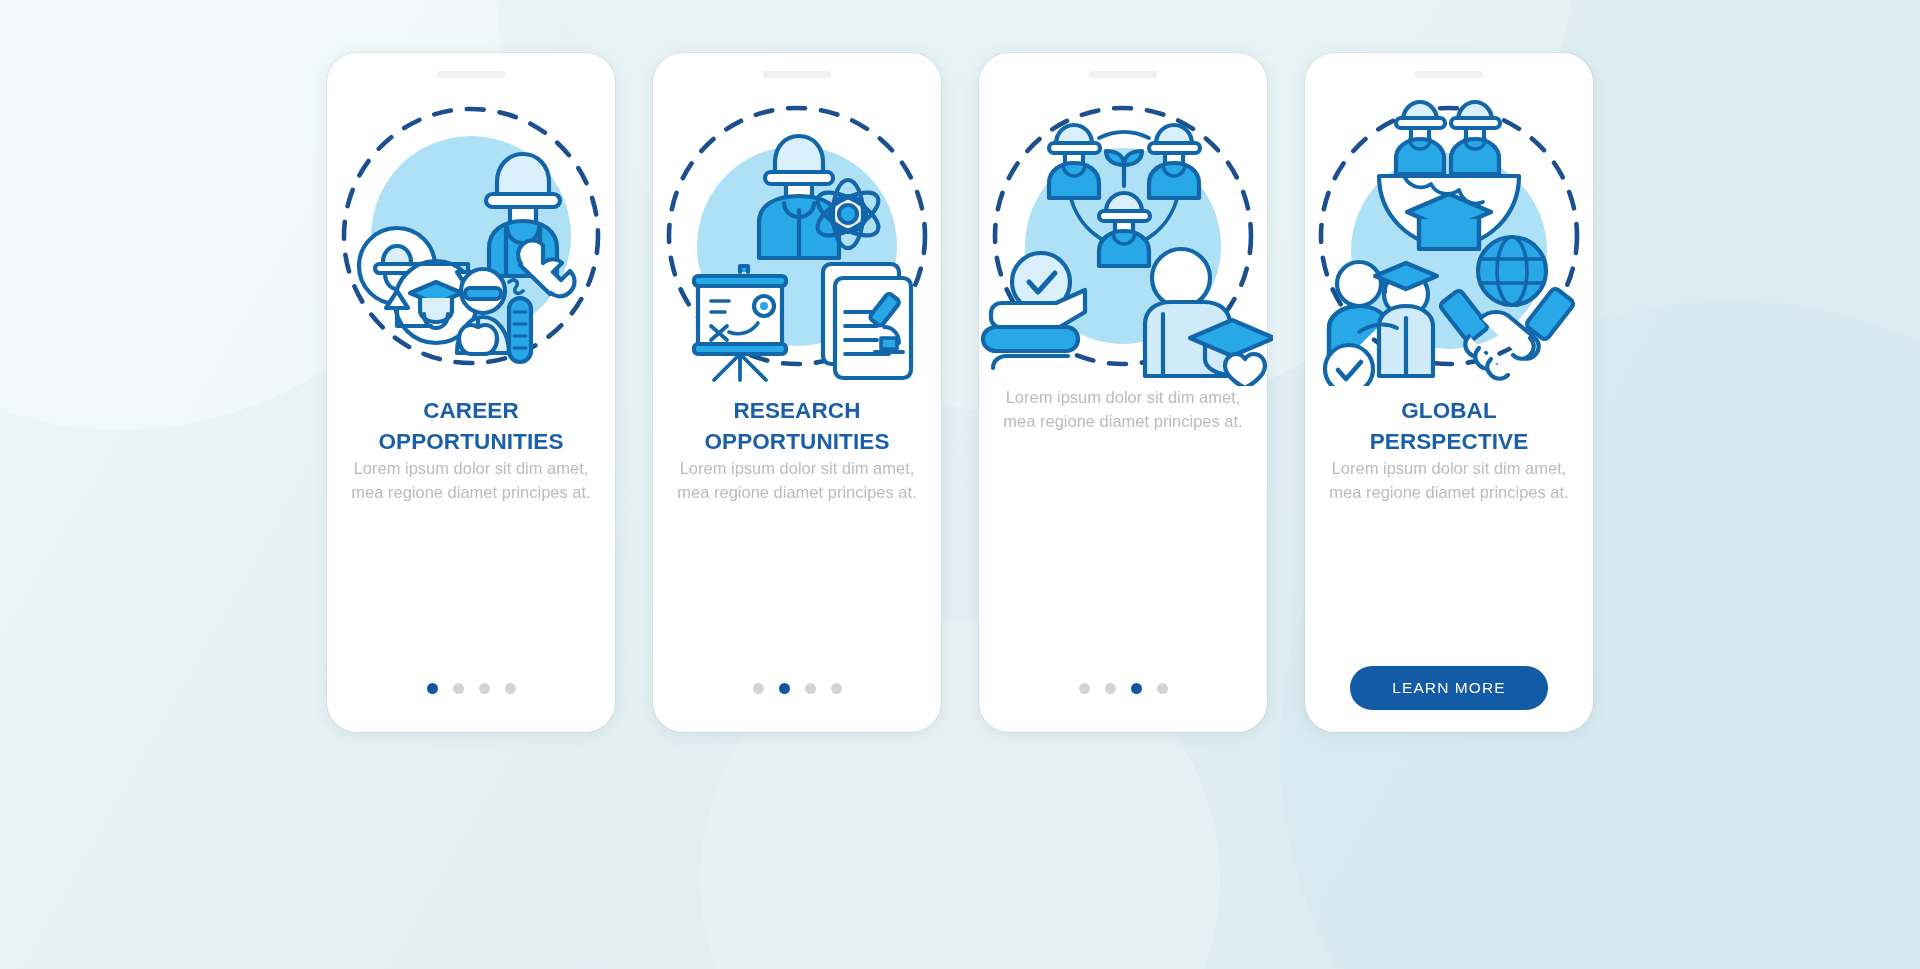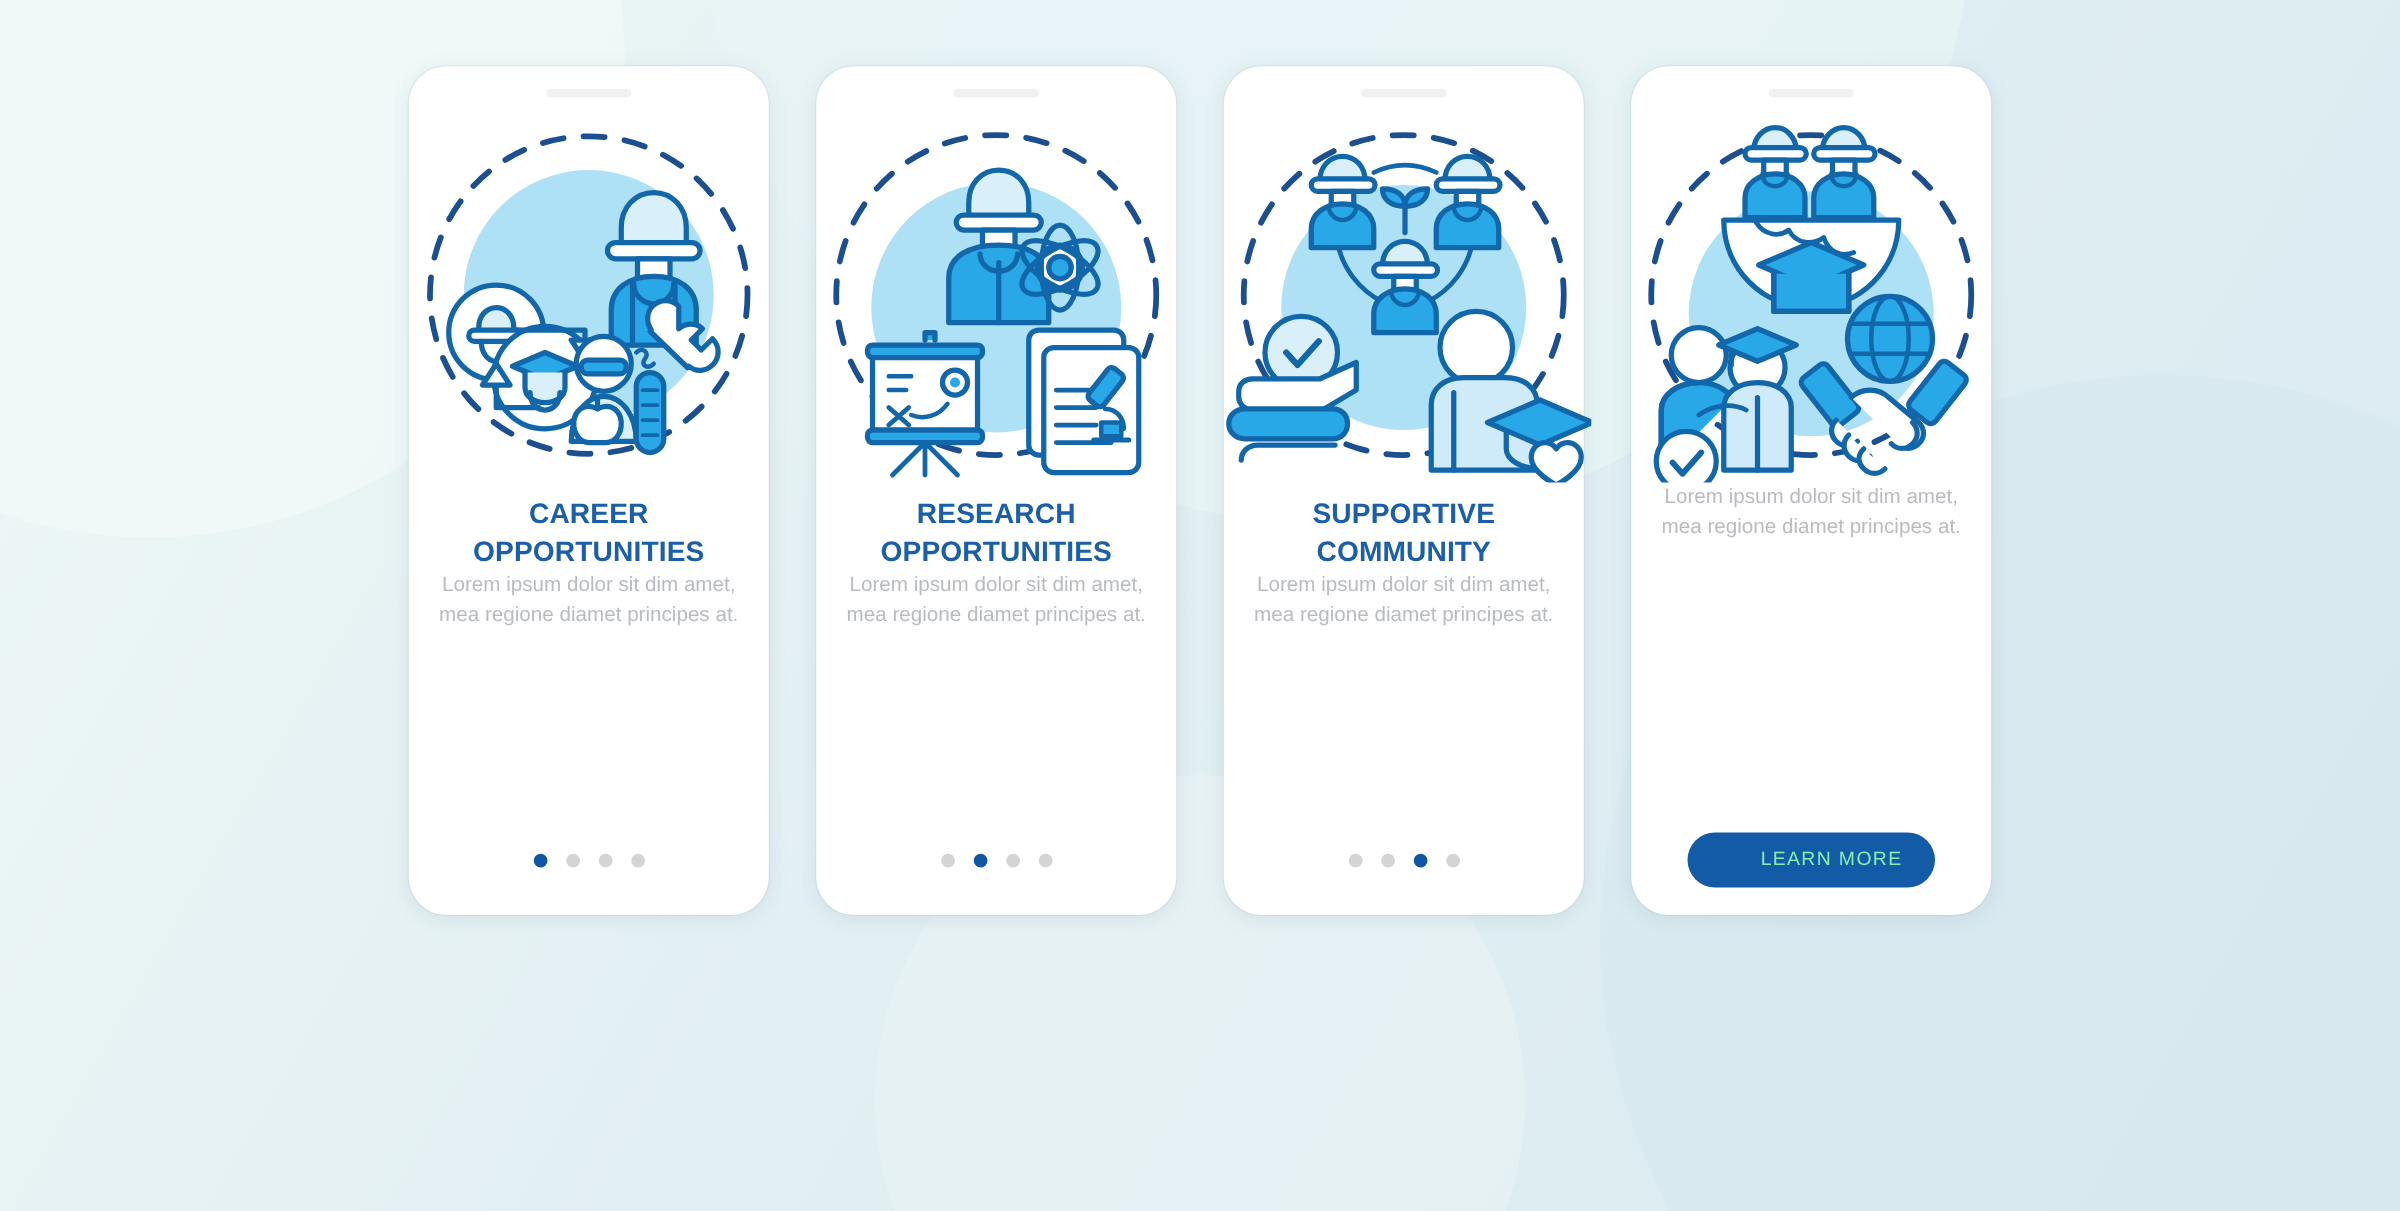--- a/index.html
+++ b/index.html
@@ -136,28 +136,27 @@
   .dot.active {
     background: #1155a5;
   }
 
   .cta {
     height: 44px;
     min-width: 198px;
     border: none;
     border-radius: 22px;
     background: #135ba6;
-    color: #86efac;
+    color: #ffffff;
     font-size: 15.5px;
     font-family: "Liberation Sans", sans-serif;
     letter-spacing: 1.1px;
     cursor: pointer;
     flex: none;
     padding: 12px 26px;
-    text-align: right;
   }
 </style>
 </head>
 <body>
 
 <div id="stage">
 
   <div class="bg-shape bg-1"></div>
   <div class="bg-shape bg-2"></div>
   <div class="bg-shape bg-3"></div>
@@ -376,24 +375,20 @@
           <g>
             <path d="M217 252l42-18 42 18-42 18z" fill="#29a8e8"></path>
             <path d="M232 259v14c0 9 12 16 27 16" fill="none"></path>
           </g>
           <g>
             <path d="M252 280c0-7 5-12 11-12 4 0 7 2 9 5 2-3 5-5 9-5 6 0 11 5 11 12 0 12-20 22-20 22s-20-10-20-22z" fill="#fff"></path>
           </g>
         </svg>
       </div>
 
-      <div class="title">
-        <div>SUPPORTIVE</div>
-        <div>COMMUNITY</div>
-      </div>
 
       <div class="desc">Lorem ipsum dolor sit dim amet, mea regione diamet principes at.</div>
 
       <div class="spacer"></div>
 
       <div class="dots">
         <span class="dot"></span>
         <span class="dot"></span>
         <span class="dot active"></span>
         <span class="dot"></span>
@@ -462,20 +457,24 @@
             <rect x="238" y="204" width="26" height="48" rx="5" fill="#29a8e8" transform="rotate(38 251 228)"></rect>
             <path d="M182 232c8-8 22-8 30 0l24 20c5 5 5 12 0 17s-12 5-17 0" fill="#fff"></path>
             <path d="M170 250c-5 5-5 12 0 17s12 5 17 0" fill="#fff"></path>
             <path d="M180 262c-5 5-5 12 0 17s12 5 17 0" fill="#fff"></path>
             <path d="M192 273c-5 5-5 11 0 16s12 5 17 0" fill="#fff"></path>
             <path d="M214 269c5 5 12 5 17 0s5-12 0-17" fill="#fff"></path>
           </g>
         </svg>
       </div>
 
+      <div class="title">
+        <div>GLOBAL</div>
+        <div>PERSPECTIVE</div>
+      </div>
 
       <div class="desc">Lorem ipsum dolor sit dim amet, mea regione diamet principes at.</div>
 
       <div class="spacer"></div>
 
       <button class="cta">LEARN MORE</button>
     </div>
 
   </div>
 </div>

